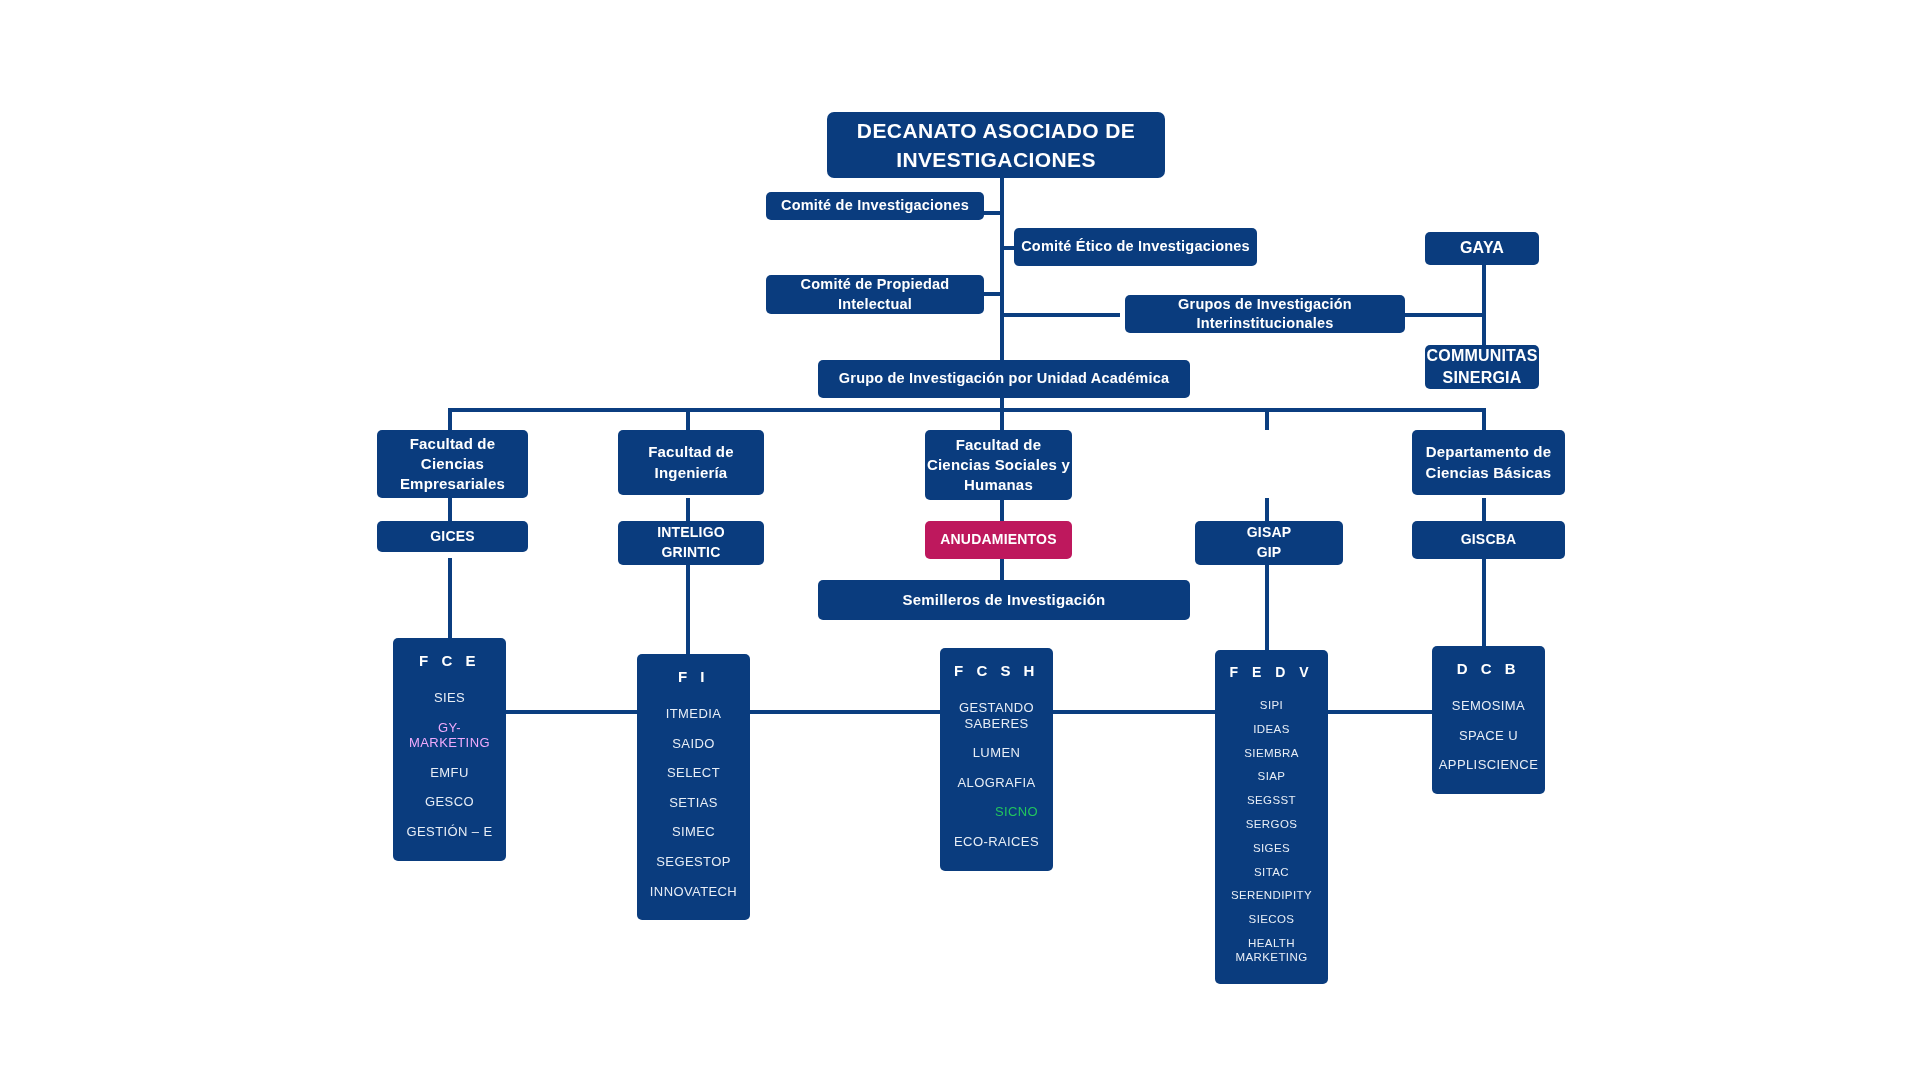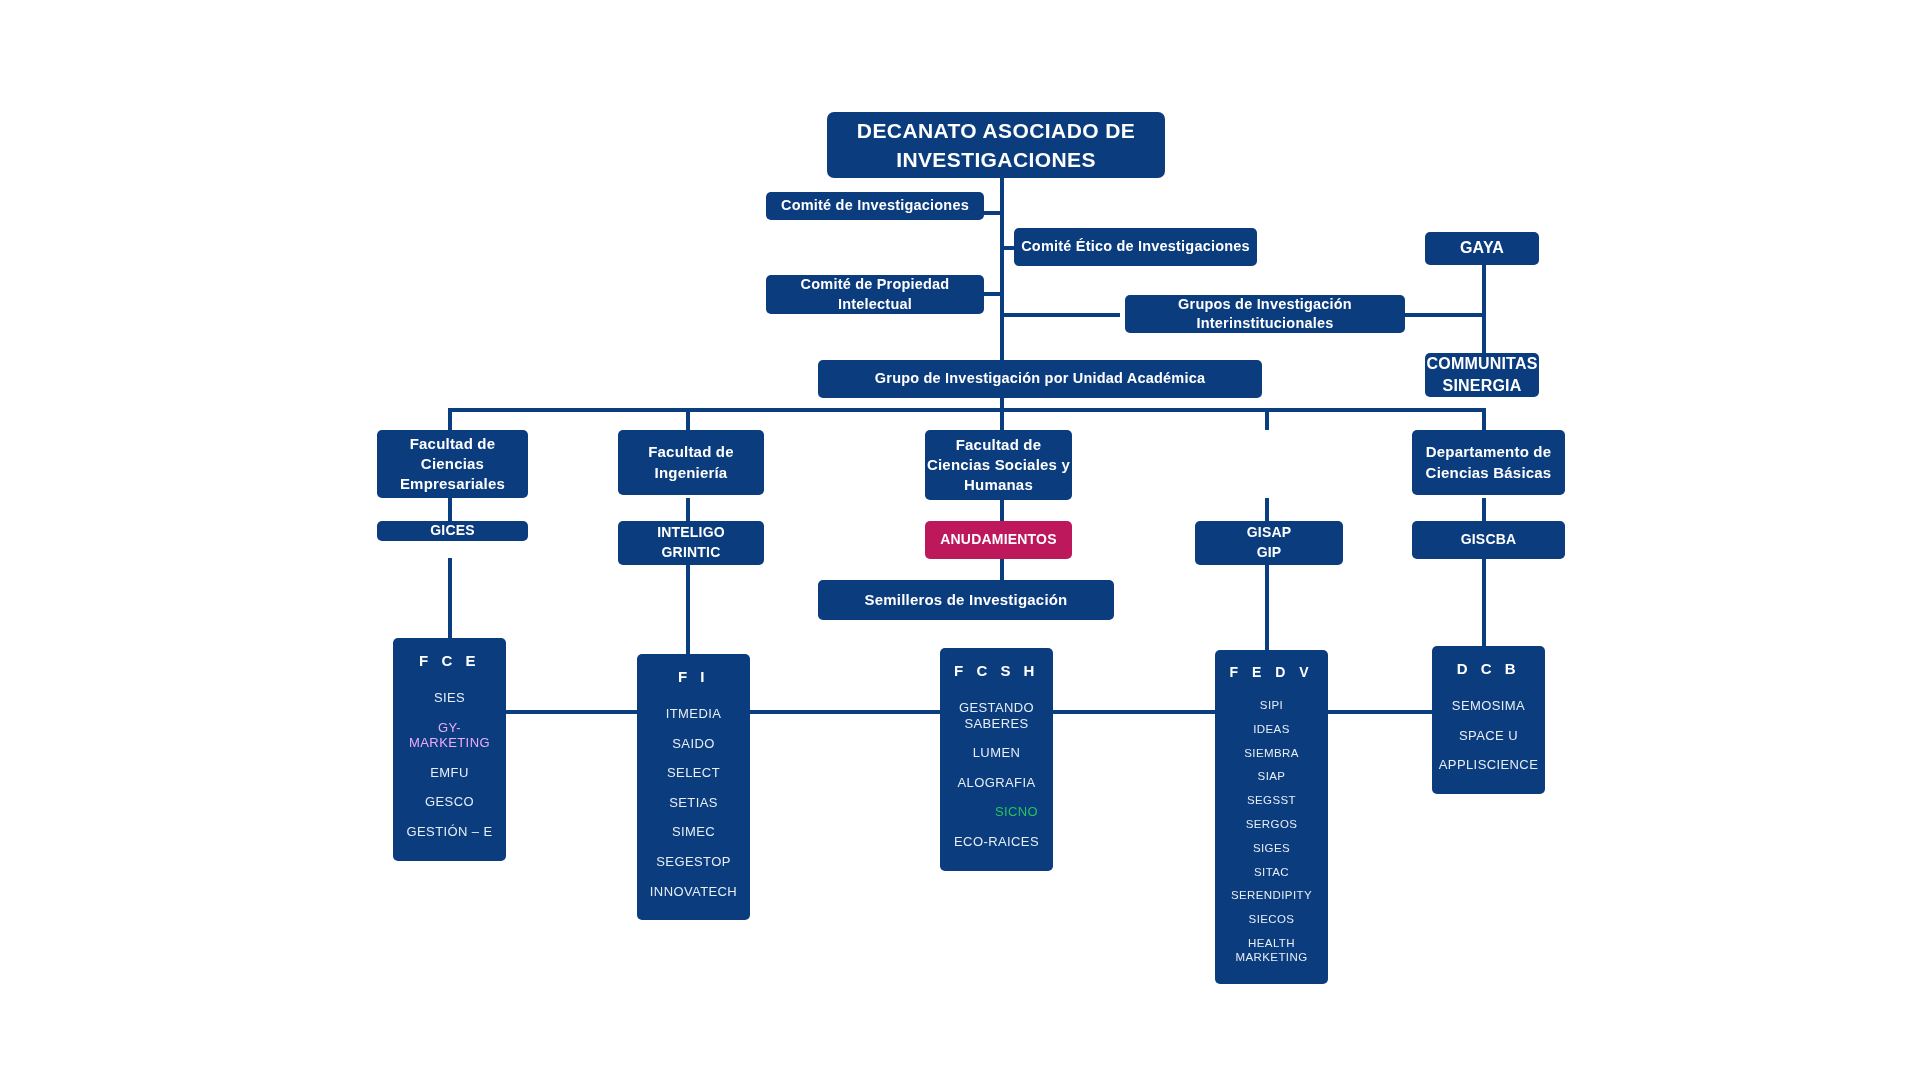--- a/index.html
+++ b/index.html
@@ -149,47 +149,47 @@
   <div class="node committee" style="left: 766px; top: 192px; width: 218px; height: 28px; background: rgb(10, 60, 126); color: rgb(255, 255, 255);">Comité de Investigaciones</div>
 
   <div class="node committee" style="left: 1014px; top: 228px; width: 243px; height: 38px; background: rgb(10, 60, 126); color: rgb(255, 255, 255);">Comité Ético de Investigaciones</div>
 
   <div class="node committee" style="left: 766px; top: 275px; width: 218px; height: 39px; background: rgb(10, 60, 126); color: rgb(255, 255, 255);">Comité de Propiedad Intelectual</div>
 
   <div class="node committee" style="left: 1125px; top: 295px; width: 280px; height: 38px; background: rgb(10, 60, 126); color: rgb(255, 255, 255);">Grupos de Investigación Interinstitucionales</div>
 
   <div class="node side" style="left: 1425px; top: 232px; width: 114px; height: 33px; background: rgb(10, 60, 126); color: rgb(255, 255, 255);" style-note="preline">GAYA</div>
 
-  <div class="node side" style="left: 1425px; top: 353px; width: 114px; height: 44px; white-space: pre-line; background: rgb(10, 60, 126); color: rgb(255, 255, 255);">COMMUNITAS
+  <div class="node side" style="left: 1425px; top: 345px; width: 114px; height: 44px; white-space: pre-line; background: rgb(10, 60, 126); color: rgb(255, 255, 255);">COMMUNITAS
 SINERGIA</div>
 
-  <div class="node unit" style="left: 818px; top: 360px; width: 444px; height: 38px; background: rgb(10, 60, 126); color: rgb(255, 255, 255);">Grupo de Investigación por Unidad Académica</div>
+  <div class="node unit" style="left: 818px; top: 360px; width: 372px; height: 38px; background: rgb(10, 60, 126); color: rgb(255, 255, 255);">Grupo de Investigación por Unidad Académica</div>
 
   <div class="node faculty" style="left: 377px; top: 430px; width: 151px; height: 68px; white-space: pre-line; background: rgb(10, 60, 126); color: rgb(255, 255, 255);">Facultad de Ciencias Empresariales</div>
 
   <div class="node faculty" style="left: 618px; top: 430px; width: 146px; height: 65px; white-space: pre-line; background: rgb(10, 60, 126); color: rgb(255, 255, 255);">Facultad de Ingeniería</div>
 
   <div class="node faculty" style="left: 925px; top: 430px; width: 147px; height: 70px; white-space: pre-line; background: rgb(10, 60, 126); color: rgb(255, 255, 255);">Facultad de Ciencias Sociales y Humanas</div>
 
 
   <div class="node faculty" style="left: 1412px; top: 430px; width: 153px; height: 65px; white-space: pre-line; background: rgb(10, 60, 126); color: rgb(255, 255, 255);">Departamento de Ciencias Básicas</div>
 
-  <div class="node group" style="left: 377px; top: 521px; width: 151px; height: 20px; background: rgb(10, 60, 126); color: rgb(255, 255, 255);">GICES</div>
+  <div class="node group" style="left: 377px; top: 521px; width: 151px; height: 31px; background: rgb(10, 60, 126); color: rgb(255, 255, 255);">GICES</div>
 
   <div class="node group" style="left: 618px; top: 521px; width: 146px; height: 44px; white-space: pre-line; background: rgb(10, 60, 126); color: rgb(255, 255, 255);">INTELIGO
 GRINTIC</div>
 
   <div class="node group" style="left: 925px; top: 521px; width: 147px; height: 38px; background: #be185d; color: rgb(255, 255, 255);">ANUDAMIENTOS</div>
 
   <div class="node group" style="left: 1195px; top: 521px; width: 148px; height: 44px; white-space: pre-line; background: rgb(10, 60, 126); color: rgb(255, 255, 255);">GISAP
 GIP</div>
 
   <div class="node group" style="left: 1412px; top: 521px; width: 153px; height: 38px; background: rgb(10, 60, 126); color: rgb(255, 255, 255);">GISCBA</div>
 
-  <div class="node semilleros" style="left: 818px; top: 580px; width: 296px; height: 40px; background: rgb(10, 60, 126); color: rgb(255, 255, 255);">Semilleros de Investigación</div>
+  <div class="node semilleros" style="left: 818px; top: 580px; width: 372px; height: 40px; background: rgb(10, 60, 126); color: rgb(255, 255, 255);">Semilleros de Investigación</div>
 
   <div class="seedlist" style="left: 393px; top: 638px; width: 113px; background: rgb(10, 60, 126);">
     <div class="seed-head" style="color: rgb(255, 255, 255);">F C E</div>
     <div class="seed-item" style="color: rgb(232, 238, 246);">SIES</div>
     <div class="seed-item" style="color: #f0abfc;">GY-MARKETING</div>
     <div class="seed-item" style="color: rgb(232, 238, 246);">EMFU</div>
     <div class="seed-item" style="color: rgb(232, 238, 246);">GESCO</div>
     <div class="seed-item" style="color: rgb(232, 238, 246);">GESTIÓN – E</div>
   </div>
 

